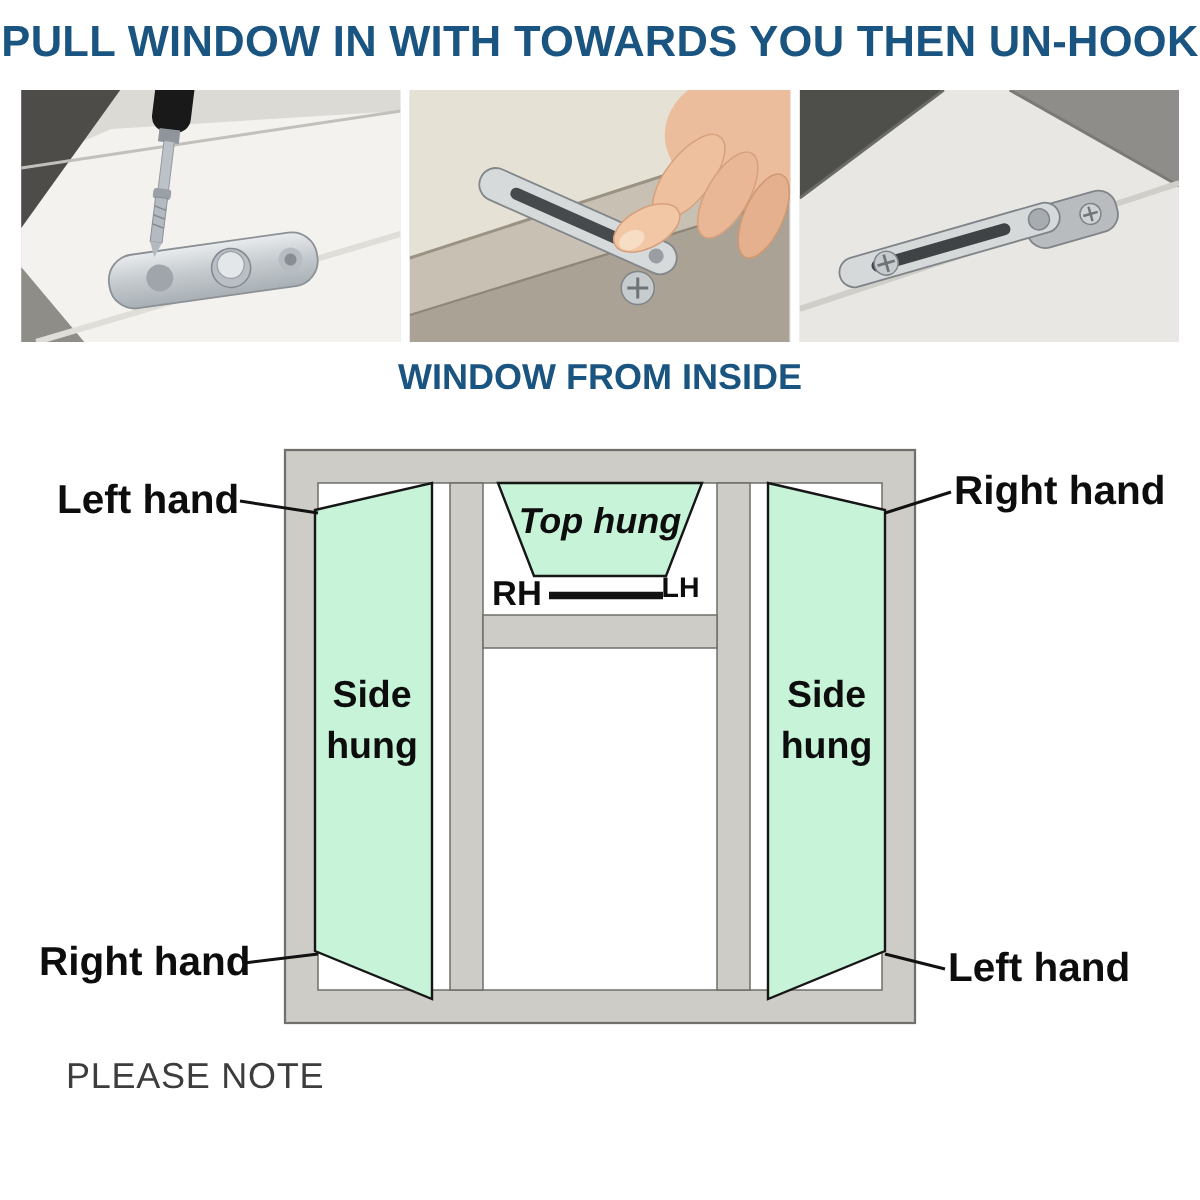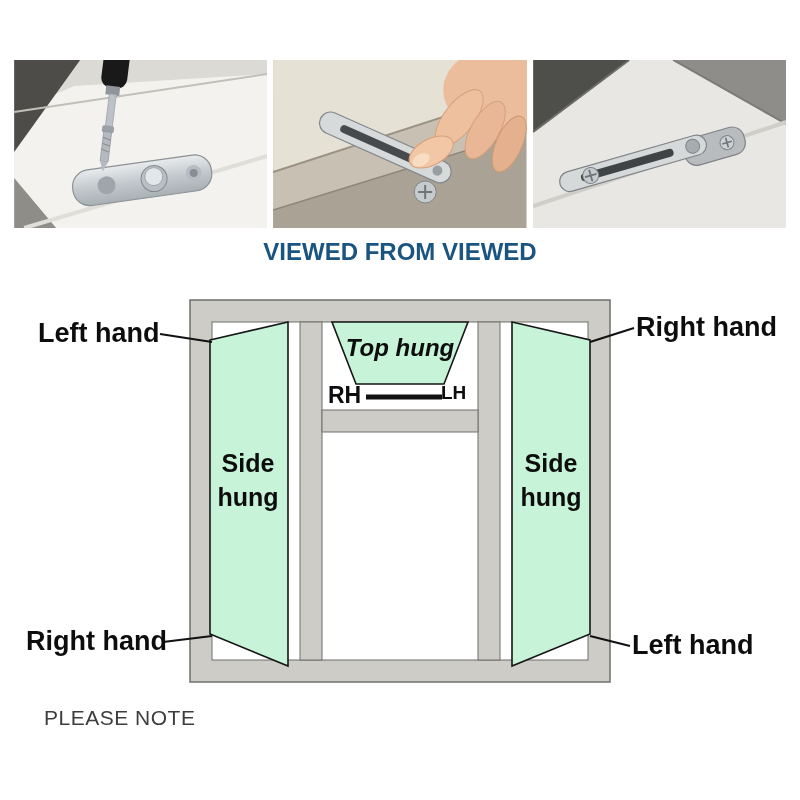--- a/index.html
+++ b/index.html
@@ -27,29 +27,30 @@
   .side-hung-left{left:208px;top:150px;width:80px;text-align:center;font-size:25px;line-height:34px;}
   .side-hung-right{left:512px;top:150px;width:78px;text-align:center;font-size:25px;line-height:34px;}
   .rh{left:328px;top:86px;font-size:23px;}
   .lh{left:441px;top:86px;font-size:19px;}
 
   .lbl-tl{left:38px;top:22px;}
   .lbl-tr{left:636px;top:16px;}
   .lbl-bl{left:26px;top:330px;}
   .lbl-br{left:632px;top:334px;}
 
-  .note{position:absolute;top:704px;left:44px;color:#3d3d3d;font-size:21px;
+  .note{position:absolute;top:704px;left:44px;color:#3d3d3d;font-size:24px;
         letter-spacing:.5px;line-height:28px;}
   .note p{margin:0;}
 </style>
 </head>
 <body>
 
 <div class="page">
 
+  <h1 class="title">PULL WINDOW IN WITH TOWARDS YOU THEN UN-HOOK</h1>
 
   <div class="photos">
 
     <div class="photo">
       <svg viewBox="0 0 253 168">
         <defs>
           <linearGradient id="metal1" x1="0" y1="0" x2="0" y2="1">
             <stop offset="0" stop-color="#e9ecee"></stop>
             <stop offset="0.5" stop-color="#c3c9cd"></stop>
             <stop offset="1" stop-color="#a9b0b5"></stop>
@@ -132,21 +133,21 @@
             <circle cx="162" cy="96" r="7" fill="#a7acb0" stroke="#7f8488" stroke-width="1"></circle>
             <circle cx="56" cy="96" r="8" fill="#c6cbce" stroke="#7f8488" stroke-width="1"></circle>
             <line x1="50" y1="96" x2="62" y2="96" stroke="#6f7478" stroke-width="1.8"></line>
             <line x1="56" y1="90" x2="56" y2="102" stroke="#6f7478" stroke-width="1.8"></line>
           </g>
         </g>
       </svg>
     </div>
   </div>
 
-  <h2 class="subtitle viewed">VIEWED FROM VIEWED</h2>
+  <h2 class="subtitle viewed">WINDOW FROM INSIDE</h2>
 
   <div class="diagram">
     <svg width="800" height="392" viewBox="0 0 800 392">
       <rect x="190" y="4" width="420" height="382" fill="#cdccc6" stroke="#6f6f6b" stroke-width="1.5"></rect>
       <rect x="212" y="26" width="376" height="338" fill="#ffffff" stroke="#6f6f6b" stroke-width="1"></rect>
       <rect x="300" y="26" width="22" height="338" fill="#cdccc6" stroke="#6f6f6b" stroke-width="1"></rect>
       <rect x="478" y="26" width="22" height="338" fill="#cdccc6" stroke="#6f6f6b" stroke-width="1"></rect>
       <rect x="322" y="114" width="156" height="22" fill="#cdccc6" stroke="#6f6f6b" stroke-width="1"></rect>
       <polygon points="332,26 468,26 444,88 356,88" fill="#c7f3d9" stroke="#161616" stroke-width="1.6"></polygon>
       <line x1="366" y1="101" x2="442" y2="101" stroke="#111111" stroke-width="5"></line>

